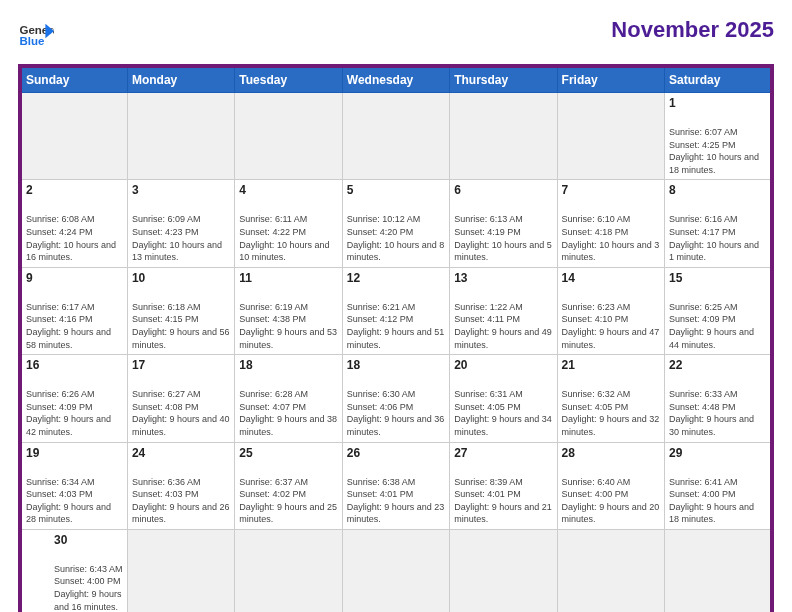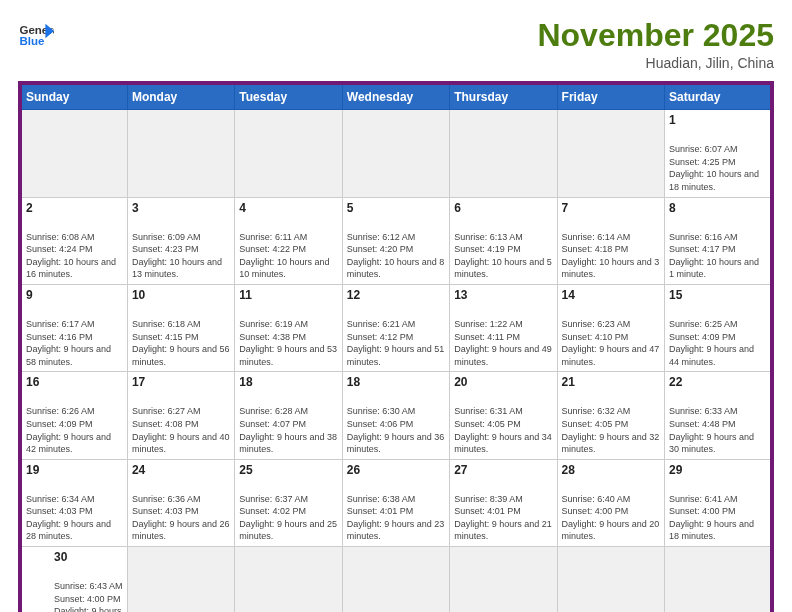--- a/index.html
+++ b/index.html
@@ -29,23 +29,23 @@
       gap: 4px;
     }
     .logo-icon {
       width: 36px;
       height: 36px;
     }
     .title-block {
       text-align: right;
     }
     .month-title {
-      font-size: 32px;
+      font-size: 22px;
       font-weight: bold;
-      color: #4d7c0f;
+      color: #4c1d95;
       line-height: 1.1;
     }
     .location {
       font-size: 14px;
       color: #555;
       margin-top: 2px;
     }
     .calendar {
       flex: 1;
       border: 4px solid #701a75;
@@ -99,21 +99,20 @@
   <div class="header">
     <div class="logo">
       <svg class="logo-icon" viewBox="0 0 50 50">
         <text x="2" y="22" font-size="16" font-weight="bold" fill="#333">General</text>
         <text x="2" y="38" font-size="16" font-weight="bold" fill="#1a73e8">Blue</text>
         <polygon points="38,8 50,18 38,28" fill="#1a73e8"></polygon>
       </svg>
     </div>
     <div class="title-block">
       <div class="month-title">November 2025</div>
-      <div class="location">Huadian, Jilin, China</div>
     </div>
   </div>
 
   <table class="calendar">
     <thead>
       <tr>
         <th>Sunday</th>
         <th>Monday</th>
         <th>Tuesday</th>
         <th>Wednesday</th>
@@ -145,29 +144,29 @@
         <td>
           <span class="day-number">3</span>
           <div class="day-info">Sunrise: <span>6:09 AM</span><br>Sunset: <span>4:23 PM</span><br>Daylight: <span>10 hours and 13 minutes.</span></div>
         </td>
         <td>
           <span class="day-number">4</span>
           <div class="day-info">Sunrise: <span>6:11 AM</span><br>Sunset: <span>4:22 PM</span><br>Daylight: <span>10 hours and 10 minutes.</span></div>
         </td>
         <td>
           <span class="day-number">5</span>
-          <div class="day-info">Sunrise: <span>6:12 AM</span><br>Sunset: <span>4:20 PM</span><br>Daylight: <span>10 hours and 8 minutes.</span></div>
+          <div class="day-info">Sunrise: <span>10:12 AM</span><br>Sunset: <span>4:20 PM</span><br>Daylight: <span>10 hours and 8 minutes.</span></div>
         </td>
         <td>
           <span class="day-number">6</span>
           <div class="day-info">Sunrise: <span>6:13 AM</span><br>Sunset: <span>4:19 PM</span><br>Daylight: <span>10 hours and 5 minutes.</span></div>
         </td>
         <td>
           <span class="day-number">7</span>
-          <div class="day-info">Sunrise: <span>6:14 AM</span><br>Sunset: <span>4:18 PM</span><br>Daylight: <span>10 hours and 3 minutes.</span></div>
+          <div class="day-info">Sunrise: <span>6:10 AM</span><br>Sunset: <span>4:18 PM</span><br>Daylight: <span>10 hours and 3 minutes.</span></div>
         </td>
         <td>
           <span class="day-number">8</span>
           <div class="day-info">Sunrise: <span>6:16 AM</span><br>Sunset: <span>4:17 PM</span><br>Daylight: <span>10 hours and 1 minute.</span></div>
         </td>
       </tr>
 
       <tr>
         <td>
           <span class="day-number">9</span>

